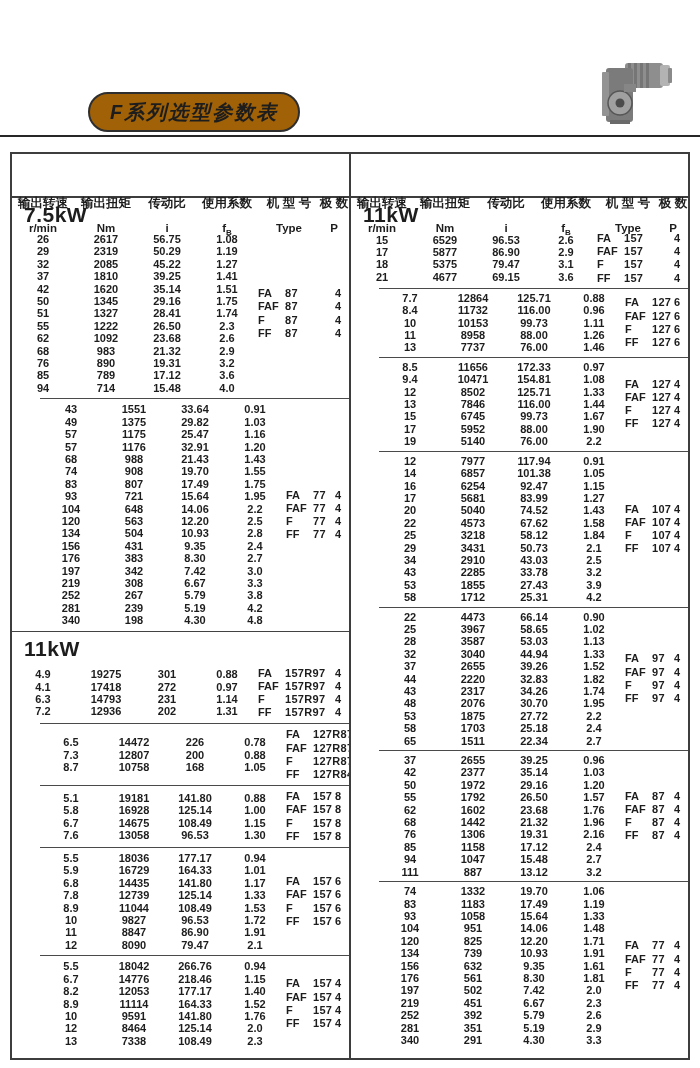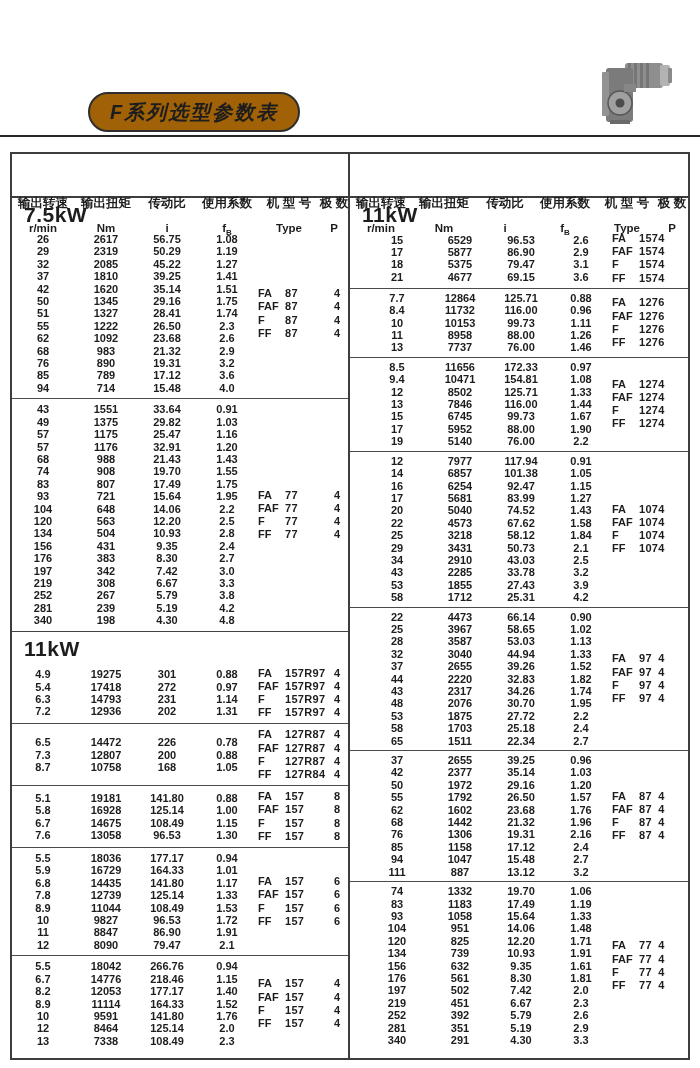--- a/index.html
+++ b/index.html
@@ -27,23 +27,23 @@
     display:grid; grid-template-columns:62px 64px 58px 62px 62px 28px;
     height:44px; border-bottom:2px solid #3d3d3d; align-items:center;
   }
   .hcell { display:flex; flex-direction:column; justify-content:center; align-items:center; gap:2px; }
   .hzh { font-size:12.5px; font-weight:700; white-space:nowrap;margin-top:41px; }
   .hunit { font-size:11.5px; font-weight:700;margin-top:8px; }
   .hunit sub { font-size:8px; }
   .tbody { flex:1; overflow:hidden; }
   .section + .section { border-top:1.5px solid #424242; }
   .plabel { font-size:21px; font-weight:700; padding:5px 0 2px 12px; letter-spacing:0.5px; }
-  .block { display:flex; align-items:center; padding:3px 16px; }
+  .block { display:flex; align-items:center; padding:3px 0; }
   .left .block { padding:4px 0; }
-  .block + .block { border-top:1.5px solid #4a4a4a; }
+  .block + .block { border-top:1.5px solid #4a4a4a;margin-left:28px; }
   .rows { width:246px; }
   .drow { display:grid; grid-template-columns:62px 64px 58px 62px; line-height:12.4px; }
   .c { font-size:11px; font-weight:700; text-align:center; white-space:nowrap; }
   .types { flex:1; }
   .trow { display:flex; align-items:center; line-height:13.2px; }
   .tpre { display:inline-block; width:27px; font-size:11px; font-weight:700; }
   .tspec { font-size:11px; font-weight:700; letter-spacing:0.3px; }
   .tp { margin-left:auto; font-size:11px; font-weight:700; padding-right:8px; }
 </style>
 </head>
@@ -360,21 +360,21 @@
           <div class="block">
                 <div class="rows">
 
                 <div class="drow">
                       <span class="c">4.9</span>
                       <span class="c">19275</span>
                       <span class="c">301</span>
                       <span class="c">0.88</span>
                     </div>
                 <div class="drow">
-                      <span class="c">5.4</span>
+                      <span class="c">4.1</span>
                       <span class="c">17418</span>
                       <span class="c">272</span>
                       <span class="c">0.97</span>
                     </div>
                 <div class="drow">
                       <span class="c">6.3</span>
                       <span class="c">14793</span>
                       <span class="c">231</span>
                       <span class="c">1.14</span>
                     </div>

